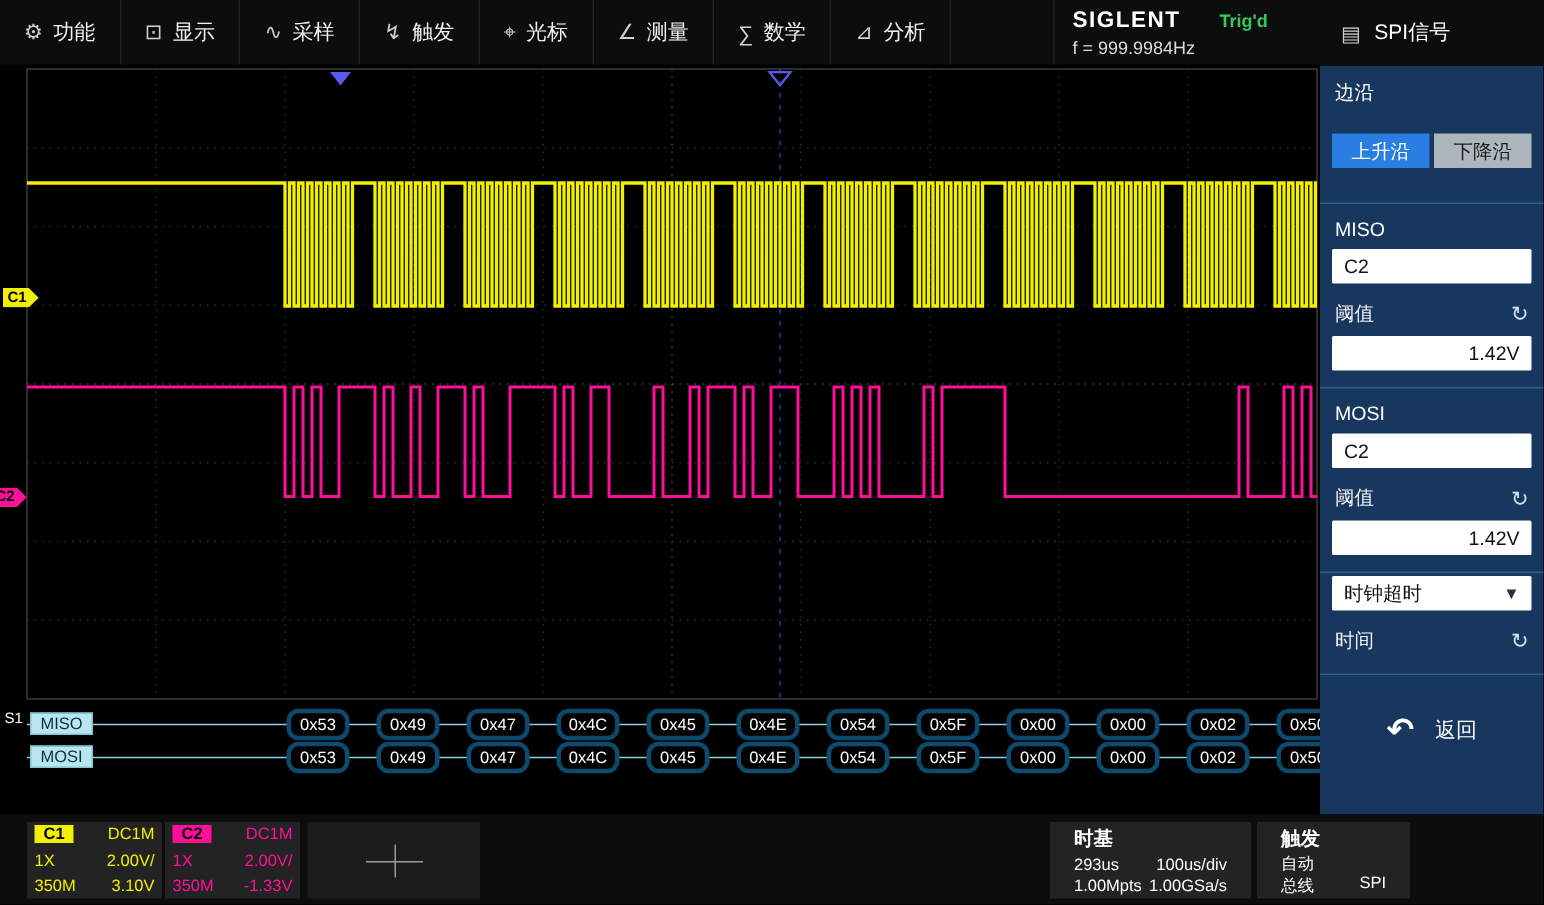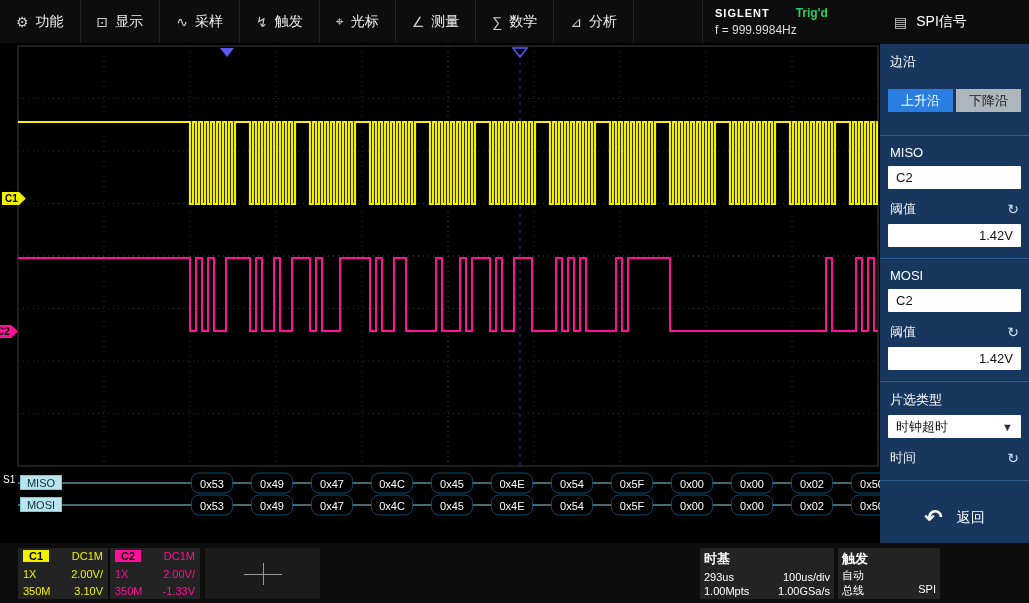--- a/index.html
+++ b/index.html
@@ -9,21 +9,21 @@
 
   
   #topbar{position:absolute;left:0;top:0;width:880px;height:44px;background:#0d0d0d;
     display:flex;align-items:stretch;border-bottom:1px solid #000}
   .menu-item{display:flex;align-items:center;gap:7px;padding:0 16px;
     border-right:1px solid #232323;cursor:pointer;font-size:14px;color:#f0f0f0;white-space:nowrap}
   .menu-icon{font-size:14px;color:#cfcfcf}
   #brand-block{margin-left:auto;display:flex;flex-direction:column;justify-content:center;
     padding:0 14px 0 12px;border-left:1px solid #232323;min-width:178px}
   #brand-row{display:flex;align-items:baseline;gap:26px}
-  #brand-logo{font-weight:bold;font-size:11px;letter-spacing:1px;color:#fff}
+  #brand-logo{font-weight:bold;font-size:15px;letter-spacing:1px;color:#fff}
   #trig-status{color:#2ecc5e;font-size:12px;font-weight:bold}
   #freq-readout{font-size:12px;color:#ddd;margin-top:3px}
 
   
   #sidebar{position:absolute;right:0;top:0;width:149px;height:543px;background:#17375e;
     display:flex;flex-direction:column;font-size:13px}
   #sidebar-header{height:44px;flex:0 0 44px;background:#0d0d0d;display:flex;align-items:center;
     gap:9px;padding:0 14px;font-size:14px;color:#fff}
   .sb-label{color:#fff;padding:9px 10px 4px;font-size:13px}
   .label-row{display:flex;justify-content:space-between;align-items:center;padding:9px 10px 4px}
@@ -40,40 +40,40 @@
   .edge-btn.active{background:#2a7de1;color:#fff}
   .edge-btn.inactive{background:#aeb6bd;color:#1a1a1a}
   #back-btn{margin-top:16px;display:flex;align-items:center;justify-content:center;gap:14px;
     font-size:14px;color:#fff;padding:10px 0;cursor:pointer}
   #back-icon{font-size:22px;font-weight:bold;line-height:1}
 
   
   #scope{position:absolute;left:0;top:44px;width:880px;height:499px;background:#000;overflow:hidden}
   #wave-svg{position:absolute;left:0;top:0}
   .decode-bubble{position:absolute;transform:translate(-50%,-50%);width:42px;height:21px;
-    background:#000;border:1px solid #0c4a6e;border-radius:8px;color:#fff;font-size:11px;
+    background:#000;border:3px solid #0c4a6e;border-radius:8px;color:#fff;font-size:11px;
     display:flex;align-items:center;justify-content:center;white-space:nowrap}
   .decode-label{position:absolute;width:42px;height:15px;background:#b9e5ef;color:#08303a;
     font-size:11px;display:flex;align-items:center;justify-content:center;border:1px solid #7fc6d6}
   #s1-label{position:absolute;left:3px;top:430px;font-size:10px;color:#fff}
   .chan-tag{position:absolute;font-size:10px;font-weight:bold;color:#000;padding:1px 8px 1px 3px;
     clip-path:polygon(0 0,72% 0,100% 50%,72% 100%,0 100%);cursor:pointer}
 
   
   #statusbar{position:absolute;left:0;bottom:0;width:1029px;height:60px;background:#0d0d0d}
   .ch-box{position:absolute;top:5px;width:90px;height:51px;background:#232323;font-size:11px;
     padding:2px 5px;display:flex;flex-direction:column;justify-content:space-between;cursor:pointer}
   .ch-head{display:flex;justify-content:space-between;align-items:center}
   .ch-chip{padding:0 6px;font-weight:bold;color:#000;font-size:11px}
   .ch-row{display:flex;justify-content:space-between}
   #cross-box{position:absolute;left:205px;top:5px;width:115px;height:51px;background:#1b1b1b}
   #crosshair{position:absolute;left:50%;top:50%;width:38px;height:22px;transform:translate(-50%,-50%)}
   #crosshair::before{content:"";position:absolute;left:0;right:0;top:50%;height:1px;background:#999}
   #crosshair::after{content:"";position:absolute;top:0;bottom:0;left:50%;width:1px;background:#999}
-  .info-box{position:absolute;top:5px;height:51px;background:#232323;padding:2px 4px;color:#fff;
+  .info-box{position:absolute;top:5px;height:51px;background:#232323;padding:2px 16px;color:#fff;
     font-size:11px;display:flex;flex-direction:column;justify-content:space-between;cursor:pointer}
   .info-title{font-size:13px;font-weight:bold}
   .info-row{display:flex;justify-content:space-between}
   #tb-box{left:700px;width:134px}
   #trig-box{left:838px;width:102px}
   #clock-box{position:absolute;right:5px;top:2px;text-align:right;color:#fff}
   #net-icon{display:inline-block;margin-bottom:1px}
   #clock-time{font-size:13px}
   #clock-date{font-size:12px}
 </style>
@@ -149,21 +149,20 @@
 
     <div class="sb-label">MOSI</div>
     <div class="sb-input">C2</div>
     <div class="label-row">
       <span>阈值</span>
       <span class="refresh-icon">↻</span>
     </div>
     <div class="sb-input right">1.42V</div>
     <div class="sb-divider"></div>
 
-    <div class="sb-label">片选类型</div>
     <div class="sb-input sb-select">
       <span>时钟超时</span>
       <span class="select-caret">▼</span>
     </div>
     <div class="label-row">
       <span>时间</span>
       <span class="refresh-icon">↻</span>
     </div>
     <div class="sb-divider"></div>
 

